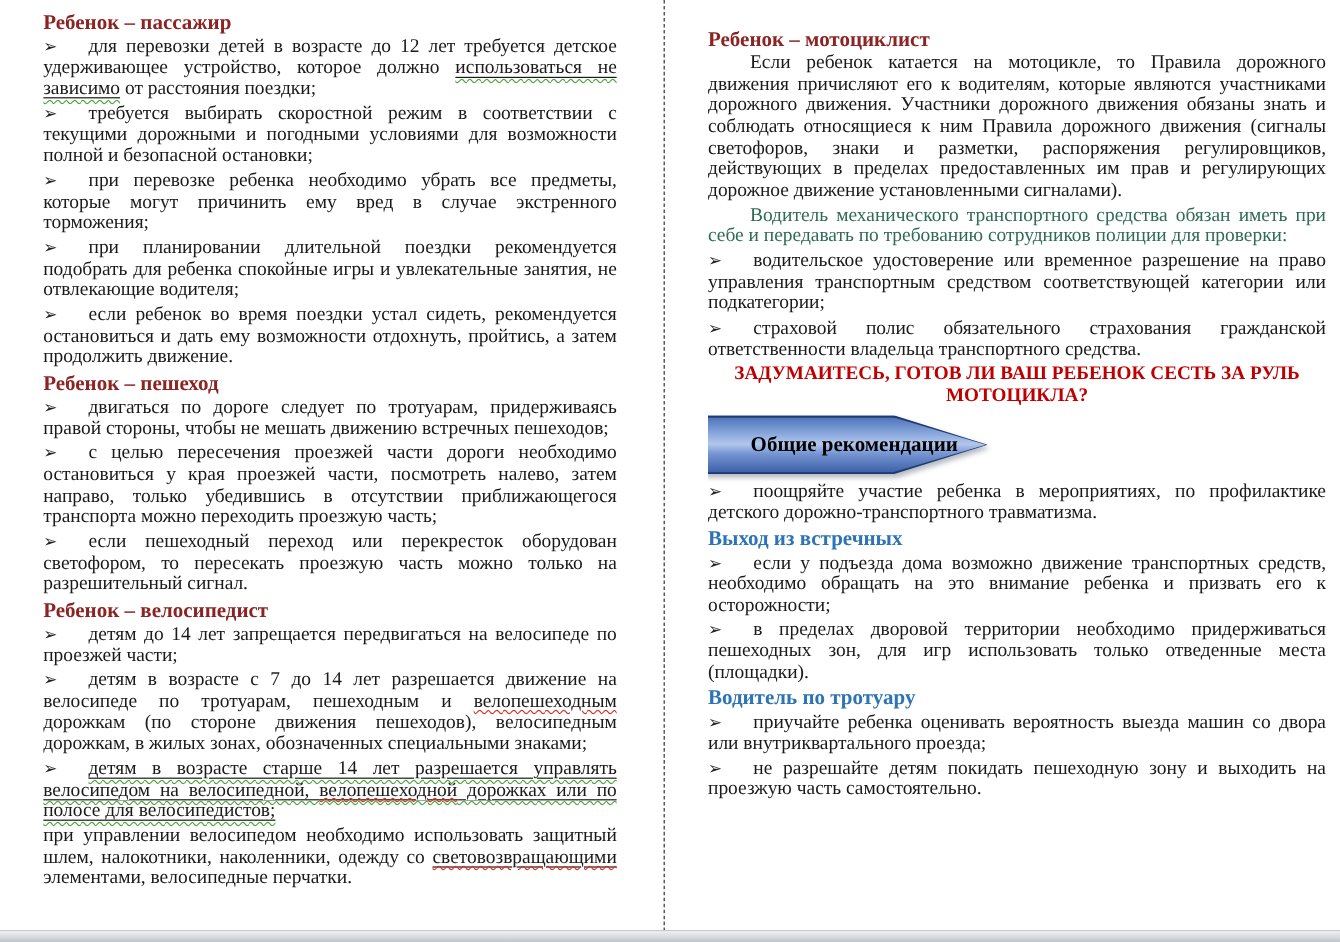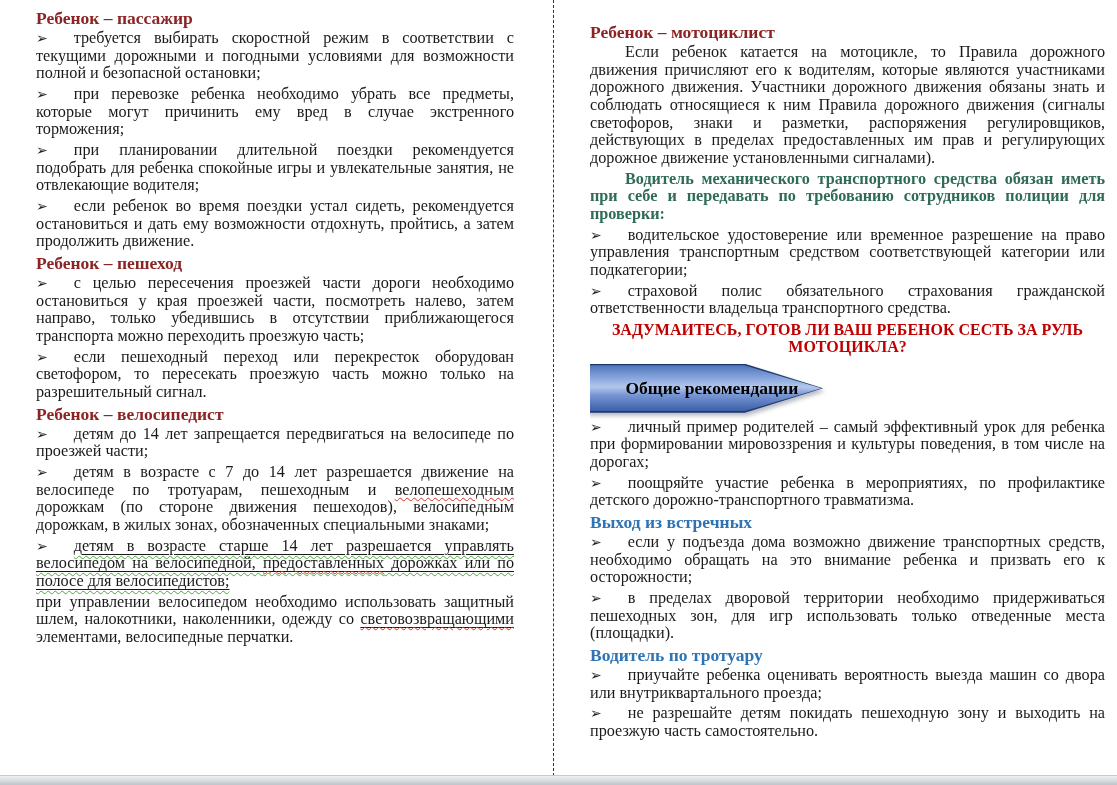--- a/index.html
+++ b/index.html
@@ -28,21 +28,21 @@
     background:linear-gradient(180deg,#eef0f2 0%,#d9dce0 50%,#bfc4cb 100%);
     border-top:1px solid #c6cad0;
   }
   p{margin:0 0 3px 0;font-size:16.2px;line-height:1.09;text-align:justify;}
   .h{font-weight:bold;font-size:17.5px;text-align:left;margin:1px 0 2px 0;}
   .h-red{color:var(--heading-red);}
   .h-blue{color:var(--heading-blue);}
   .li .marker{font-size:14px;color:#222;}
   .li .tab{display:inline-block;width:26px;}
   .ind{text-indent:35px;}
-  .bold-green{font-weight:bold;color:var(--bold-green);}
+  .bold-green{font-weight:normal;color:var(--bold-green);}
   .red-caps{color:var(--warning-red);font-weight:bold;text-align:center;font-size:16px;margin:2px 0 4px 0;}
   .plain{}
   .d-u{text-decoration-line:underline;text-decoration-style:solid;text-decoration-color:#1a1a1a;text-decoration-thickness:1px;text-underline-offset:2.5px;}
   .d-wg{text-decoration-line:underline;text-decoration-style:wavy;text-decoration-color:var(--squiggle-green);text-decoration-thickness:1px;text-underline-offset:3.5px;}
   .d-wr{text-decoration-line:underline;text-decoration-style:wavy;text-decoration-color:var(--squiggle-red);text-decoration-thickness:1px;text-underline-offset:2px;}
   .arrow-wrap{
     margin:8px 0 6px -4px;width:237px;height:49px;
     filter:drop-shadow(2px 3px 2px rgba(90,100,120,0.45));
   }
   .arrow-outer{
@@ -58,49 +58,50 @@
     display:flex;align-items:center;
   }
   .arrow-label{font-weight:bold;font-size:17.5px;color:#000;padding-left:38px;white-space:nowrap;}
 </style>
 </head>
 <body>
 
 <div class="page">
   <div class="column col-left" id="col-left">
       <p class="h h-red">Ребенок – пассажир</p>
+      <p class="li"><span class="marker">➢</span><span class="tab"></span>для перевозки детей в возрасте до 12 лет требуется детское удерживающее устройство, которое должно <span class="d-u"><span class="d-wg">использоваться не зависимо</span></span> от расстояния поездки;</p>
       <p class="li"><span class="marker">➢</span><span class="tab"></span>требуется выбирать скоростной режим в соответствии с текущими дорожными и погодными условиями для возможности полной и безопасной остановки;</p>
       <p class="li"><span class="marker">➢</span><span class="tab"></span>при перевозке ребенка необходимо убрать все предметы, которые могут причинить ему вред в случае экстренного торможения;</p>
       <p class="li"><span class="marker">➢</span><span class="tab"></span>при планировании длительной поездки рекомендуется подобрать для ребенка спокойные игры и увлекательные занятия, не отвлекающие водителя;</p>
       <p class="li"><span class="marker">➢</span><span class="tab"></span>если ребенок во время поездки устал сидеть, рекомендуется остановиться и дать ему возможности отдохнуть, пройтись, а затем продолжить движение.</p>
       <p class="h h-red">Ребенок – пешеход</p>
+      <p class="li"><span class="marker">➢</span><span class="tab"></span>двигаться по дороге следует по тротуарам, придерживаясь правой стороны, чтобы не мешать движению встречных пешеходов;</p>
       <p class="li"><span class="marker">➢</span><span class="tab"></span>с целью пересечения проезжей части дороги необходимо остановиться у края проезжей части, посмотреть налево, затем направо, только убедившись в отсутствии приближающегося транспорта можно переходить проезжую часть;</p>
       <p class="li"><span class="marker">➢</span><span class="tab"></span>если пешеходный переход или перекресток оборудован светофором, то пересекать проезжую часть можно только на разрешительный сигнал.</p>
       <p class="h h-red">Ребенок – велосипедист</p>
       <p class="li"><span class="marker">➢</span><span class="tab"></span>детям до 14 лет запрещается передвигаться на велосипеде по проезжей части;</p>
       <p class="li"><span class="marker">➢</span><span class="tab"></span>детям в возрасте с 7 до 14 лет разрешается движение на велосипеде по тротуарам, пешеходным и <span class="d-wr">велопешеходным</span> дорожкам (по стороне движения пешеходов), велосипедным дорожкам, в жилых зонах, обозначенных специальными знаками;</p>
-      <p class="li"><span class="marker">➢</span><span class="tab"></span><span class="d-u"><span class="d-wg">детям в возрасте старше 14 лет разрешается управлять велосипедом на велосипедной, </span></span><span class="d-u"><span class="d-wg"><span class="d-wr">предоставленных</span></span></span><span class="d-u"><span class="d-wg"> дорожках или по полосе для велосипедистов;</span></span></p>
+      <p class="li"><span class="marker">➢</span><span class="tab"></span><span class="d-u"><span class="d-wg">детям в возрасте старше 14 лет разрешается управлять велосипедом на велосипедной, </span></span><span class="d-u"><span class="d-wg"><span class="d-wr">велопешеходной</span></span></span><span class="d-u"><span class="d-wg"> дорожках или по полосе для велосипедистов;</span></span></p>
       <p class="plain">при управлении велосипедом необходимо использовать защитный шлем, налокотники, наколенники, одежду со <span class="d-u"><span class="d-wr">световозвращающими</span></span> элементами, велосипедные перчатки.</p>
     </div>
   <div class="divider"></div>
   <div class="column col-right" id="col-right">
       <p class="h h-red">Ребенок – мотоциклист</p>
       <p class="ind">Если ребенок катается на мотоцикле, то Правила дорожного движения причисляют его к водителям, которые являются участниками дорожного движения. Участники дорожного движения обязаны знать и соблюдать относящиеся к ним Правила дорожного движения (сигналы светофоров, знаки и разметки, распоряжения регулировщиков, действующих в пределах предоставленных им прав и регулирующих дорожное движение установленными сигналами).</p>
       <p class="ind bold-green">Водитель механического транспортного средства обязан иметь при себе и передавать по требованию сотрудников полиции для проверки:</p>
       <p class="li"><span class="marker">➢</span><span class="tab"></span>водительское удостоверение или временное разрешение на право управления транспортным средством соответствующей категории или подкатегории;</p>
       <p class="li"><span class="marker">➢</span><span class="tab"></span>страховой полис обязательного страхования гражданской ответственности владельца транспортного средства.</p>
       <p class="red-caps">ЗАДУМАИТЕСЬ, ГОТОВ ЛИ ВАШ РЕБЕНОК СЕСТЬ ЗА РУЛЬ МОТОЦИКЛА?</p>
       <div class="arrow-wrap">
         <div class="arrow-outer">
           <div class="arrow-inner">
             <span class="arrow-label">Общие рекомендации</span>
           </div>
         </div>
       </div>
-      <p class="li"><span class="marker">➢</span><span class="tab"></span>личный пример родителей – самый эффективный урок для ребенка при формировании мировоззрения и культуры поведения, в том числе на дорогах;</p>
       <p class="li"><span class="marker">➢</span><span class="tab"></span>поощряйте участие ребенка в мероприятиях, по профилактике детского дорожно-транспортного травматизма.</p>
       <p class="h h-blue">Выход из встречных</p>
       <p class="li"><span class="marker">➢</span><span class="tab"></span>если у подъезда дома возможно движение транспортных средств, необходимо обращать на это внимание ребенка и призвать его к осторожности;</p>
       <p class="li"><span class="marker">➢</span><span class="tab"></span>в пределах дворовой территории необходимо придерживаться пешеходных зон, для игр использовать только отведенные места (площадки).</p>
       <p class="h h-blue">Водитель по тротуару</p>
       <p class="li"><span class="marker">➢</span><span class="tab"></span>приучайте ребенка оценивать вероятность выезда машин со двора или внутриквартального проезда;</p>
       <p class="li"><span class="marker">➢</span><span class="tab"></span>не разрешайте детям покидать пешеходную зону и выходить на проезжую часть самостоятельно.</p>
     </div>
   <div class="bottom-strip"></div>
 </div>

